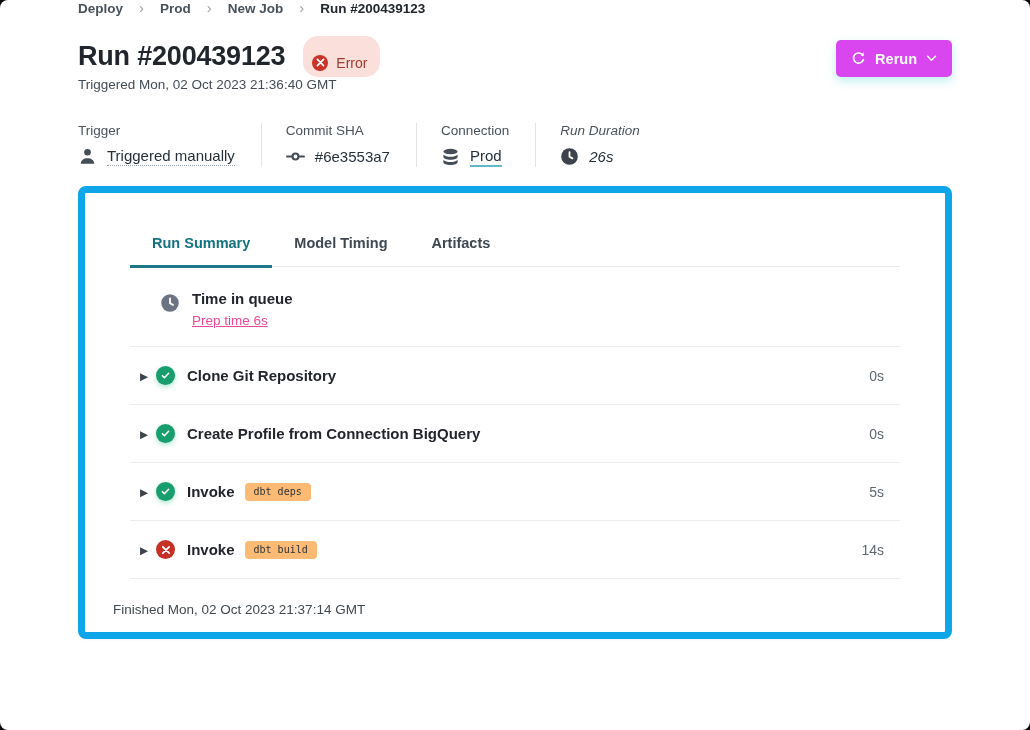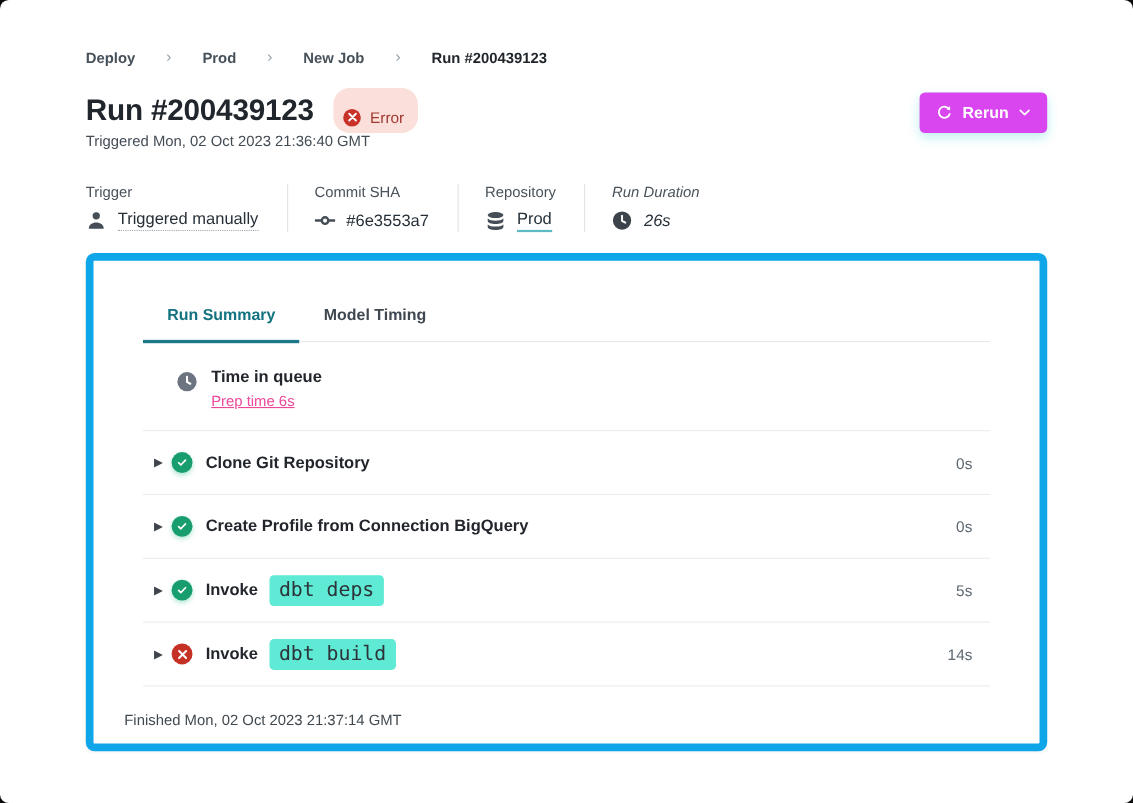--- a/index.html
+++ b/index.html
@@ -1,20 +1,20 @@
 <!DOCTYPE html>
 <html><head>
 <meta charset="utf-8">
 <style>
   html,body{margin:0;padding:0;background:#0a0a0a;font-family:"Liberation Sans","DejaVu Sans",sans-serif;}
   .screen{position:relative;width:1030px;height:730px;background:#ffffff;border-radius:8px;overflow:hidden;margin:0 auto;}
   .content{padding:0 78px;}
 
   
-  .breadcrumb{display:flex;align-items:center;gap:28px;padding-top:44px;font-size:13.5px;color:#47515a;font-weight:700;}
+  .breadcrumb{display:flex;align-items:center;gap:16px;font-size:13.5px;color:#47515a;font-weight:700;}
   .crumb{cursor:pointer;}
   .crumb.current{color:#21262c;}
   .crumb-sep{color:#9aa3ab;font-size:15px;font-weight:400;transform:translateY(-1px);}
 
   
   .title-row{display:flex;align-items:flex-start;margin-top:19px;}
   .title-left{display:flex;align-items:center;gap:18px;}
   .page-title{font-size:27px;font-weight:700;color:#21262c;letter-spacing:-.2px;}
   .status-badge{display:inline-flex;align-items:center;gap:8px;background:#fbdfda;border-radius:15px;height:29px;padding:12px 13px 0 9px;font-size:14px;color:#9e392f;font-weight:400;}
   .badge-x{width:16px;height:16px;border-radius:50%;background:#c93228;display:inline-flex;align-items:center;justify-content:center;}
@@ -44,21 +44,21 @@
   .queue-clock{margin-top:3px;}
   .queue-title{font-size:15px;font-weight:700;color:#22262c;}
   .queue-link{display:inline-block;margin-top:6px;font-size:13.5px;color:#ec4899;text-decoration:underline;cursor:pointer;}
 
   .step-row{display:flex;align-items:center;height:57px;border-top:1px solid #ececee;cursor:pointer;}
   .caret{background:none;border:none;color:#3d444c;font-size:10.5px;width:26px;text-align:left;padding:0 0 0 10px;cursor:pointer;font-family:inherit;}
   .status-dot{width:19px;height:19px;border-radius:50%;display:inline-flex;align-items:center;justify-content:center;margin-right:12px;flex:none;}
   .status-dot.success{background:#189d6e;box-shadow:0 2px 5px rgba(24,180,130,.35);}
   .status-dot.error{background:#c63126;}
   .step-label{font-size:15px;font-weight:700;color:#22262c;}
-  .cmd-chip{margin-left:10px;font-family:"DejaVu Sans Mono","Liberation Mono",monospace;font-size:18px;color:#2d3339;background:#5eead4;border-radius:4px;padding:3px 9px 4px;}
+  .cmd-chip{margin-left:10px;font-family:"DejaVu Sans Mono","Liberation Mono",monospace;font-size:10px;color:#2d3339;background:#fdba74;border-radius:4px;padding:3px 9px 4px;}
   .duration{margin-left:auto;font-size:14px;color:#5d6770;padding-right:16px;}
 
   .footer-text{padding:23px 0 0 28px;font-size:13.5px;color:#40494f;}
   svg{display:block;}
 </style>
 </head>
 <body>
 
 <div class="screen">
   <div class="content">
@@ -122,21 +122,21 @@
           <span class="meta-icon">
             <svg width="19" height="19" viewBox="0 0 16 16" fill="none" stroke="#454d56" stroke-width="1.8" stroke-linecap="round">
                 <circle cx="8" cy="8" r="2.5"></circle>
                 <path d="M.9 8h4M11.1 8h4"></path>
               </svg>
           </span>
           <span>#6e3553a7</span>
         </div>
       </div>
       <div class="meta-col">
-        <div class="meta-label">Repository</div>
+        <div class="meta-label">Connection</div>
         <div class="meta-value">
           <span class="meta-icon">
             <svg width="19" height="19" viewBox="0 0 16 16" fill="#454d56">
                 <ellipse cx="8" cy="3" rx="6" ry="2.3"></ellipse>
                 <path d="M2 5.6c1.2 1.1 3.4 1.7 6 1.7s4.8-.6 6-1.7v1.9c0 1.3-2.7 2.3-6 2.3S2 8.8 2 7.5z"></path>
                 <path d="M2 10.1c1.2 1.1 3.4 1.7 6 1.7s4.8-.6 6-1.7V12c0 1.3-2.7 2.3-6 2.3S2 13.3 2 12z"></path>
               </svg>
           </span>
           <span class="env-link">Prod</span>
         </div>
@@ -152,20 +152,21 @@
           </span>
           <span>26s</span>
         </div>
       </div>
     </div>
 
     <div class="card">
       <div class="tabs">
         <div class="tab active">Run Summary</div>
         <div class="tab">Model Timing</div>
+        <div class="tab">Artifacts</div>
       </div>
 
       <div class="rows">
 
         <div class="queue-row">
           <span class="icon-wrap queue-clock">
             <svg width="20" height="20" viewBox="0 0 16 16">
                 <circle cx="8" cy="8" r="7" fill="#6b7480"></circle>
                 <path d="M8 4.4v3.8l2.4 1.3" fill="none" stroke="#fff" stroke-width="1.5" stroke-linecap="round"></path>
               </svg>

